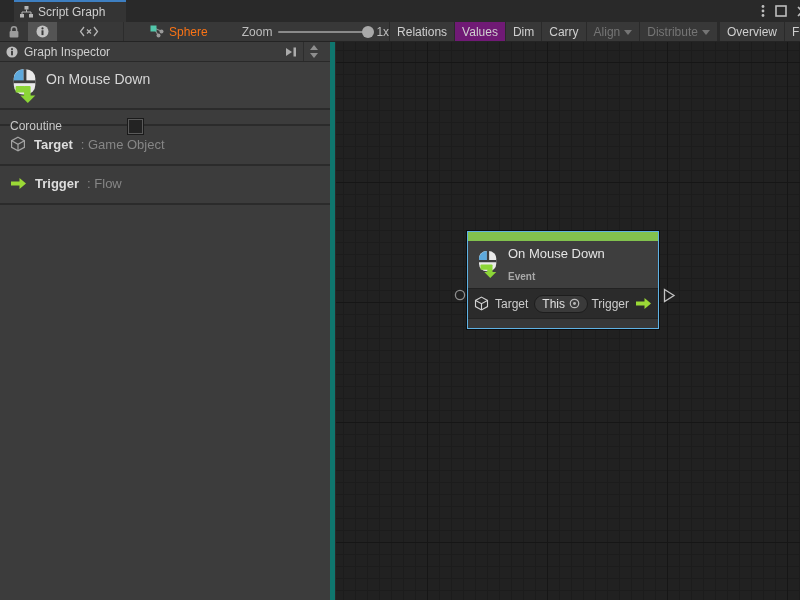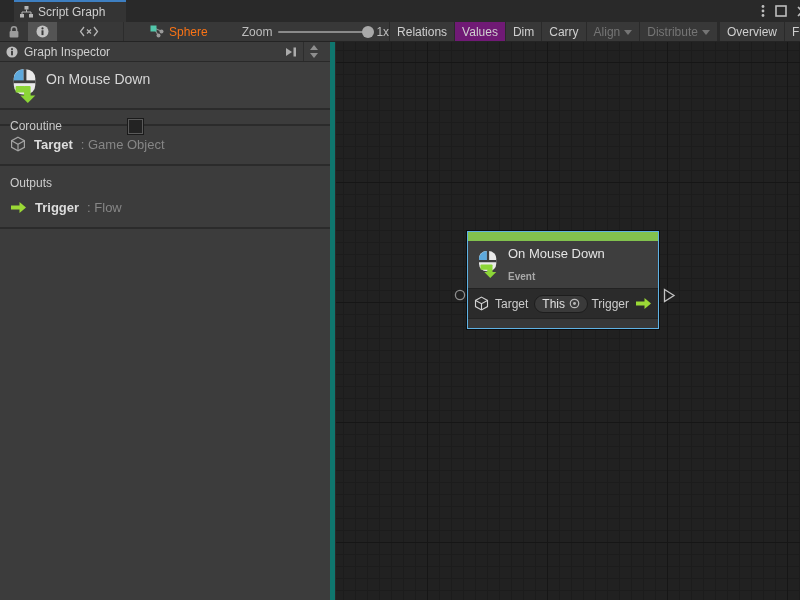--- a/index.html
+++ b/index.html
@@ -269,21 +269,20 @@
         <svg width="16" height="16" viewBox="0 0 16 16">
           <polygon points="8,1.2 14.4,4.7 14.4,11.3 8,14.8 1.6,11.3 1.6,4.7" fill="none" stroke="#a5a5a5" stroke-width="1.2"></polygon>
           <path d="M1.6 4.7 L8 8.2 L14.4 4.7 M8 8.2 V14.8" fill="none" stroke="#a5a5a5" stroke-width="1.2"></path>
         </svg>
         <span class="pname">Target</span>
         <span class="ptype">: Game Object</span>
       </div>
     </div>
 
     <div class="section">
-      <div class="sec-title">Outputs</div>
       <div class="port-line">
         <svg width="17" height="13" viewBox="0 0 17 13">
           <polygon points="1,4.5 9.5,4.5 9.5,1 16,6.5 9.5,12 9.5,8.5 1,8.5" fill="#9bd936"></polygon>
         </svg>
         <span class="pname">Trigger</span>
         <span class="ptype">: Flow</span>
       </div>
     </div>
   </div>
 

